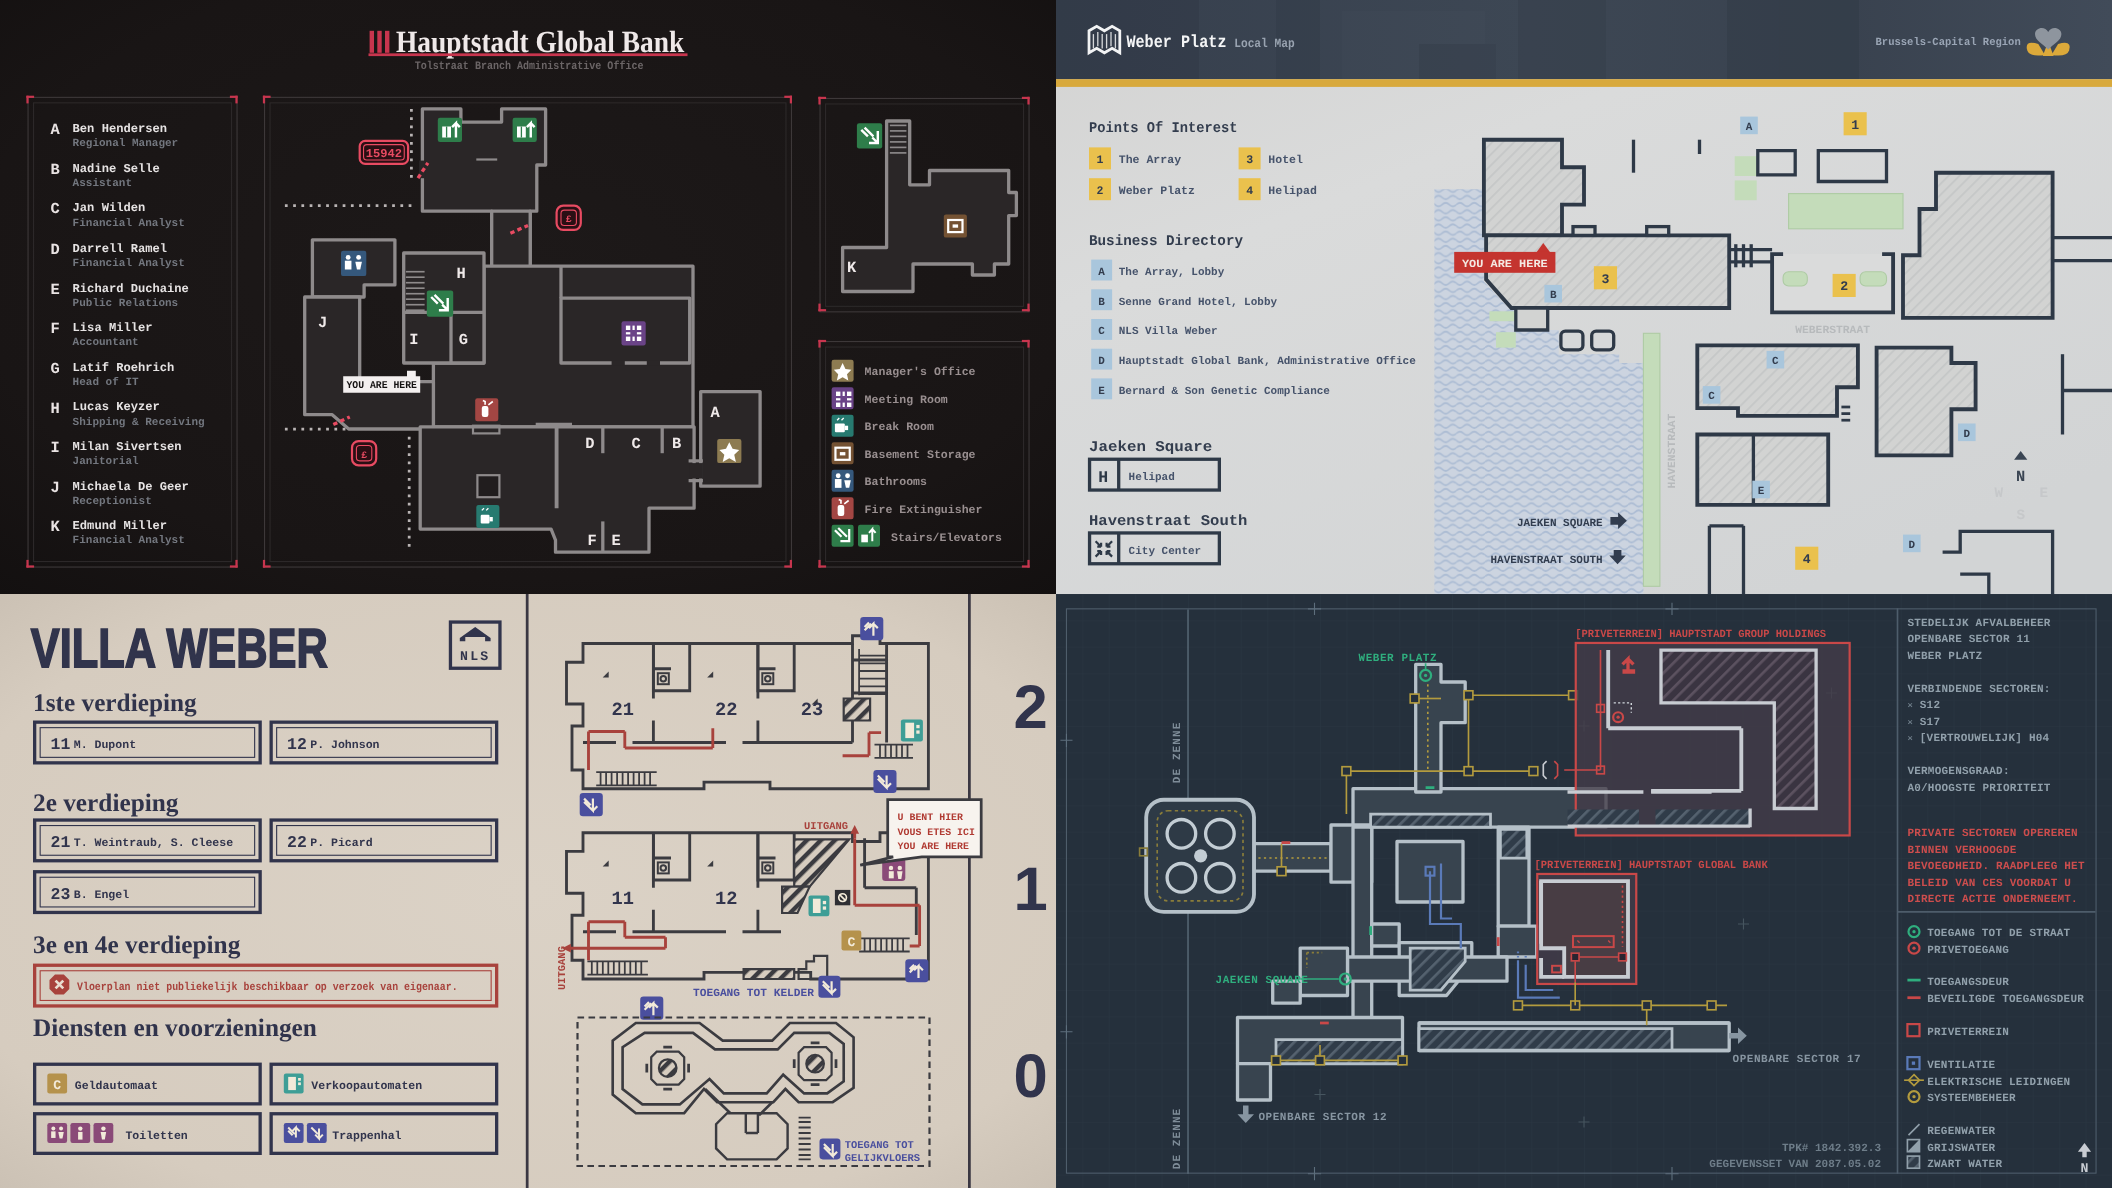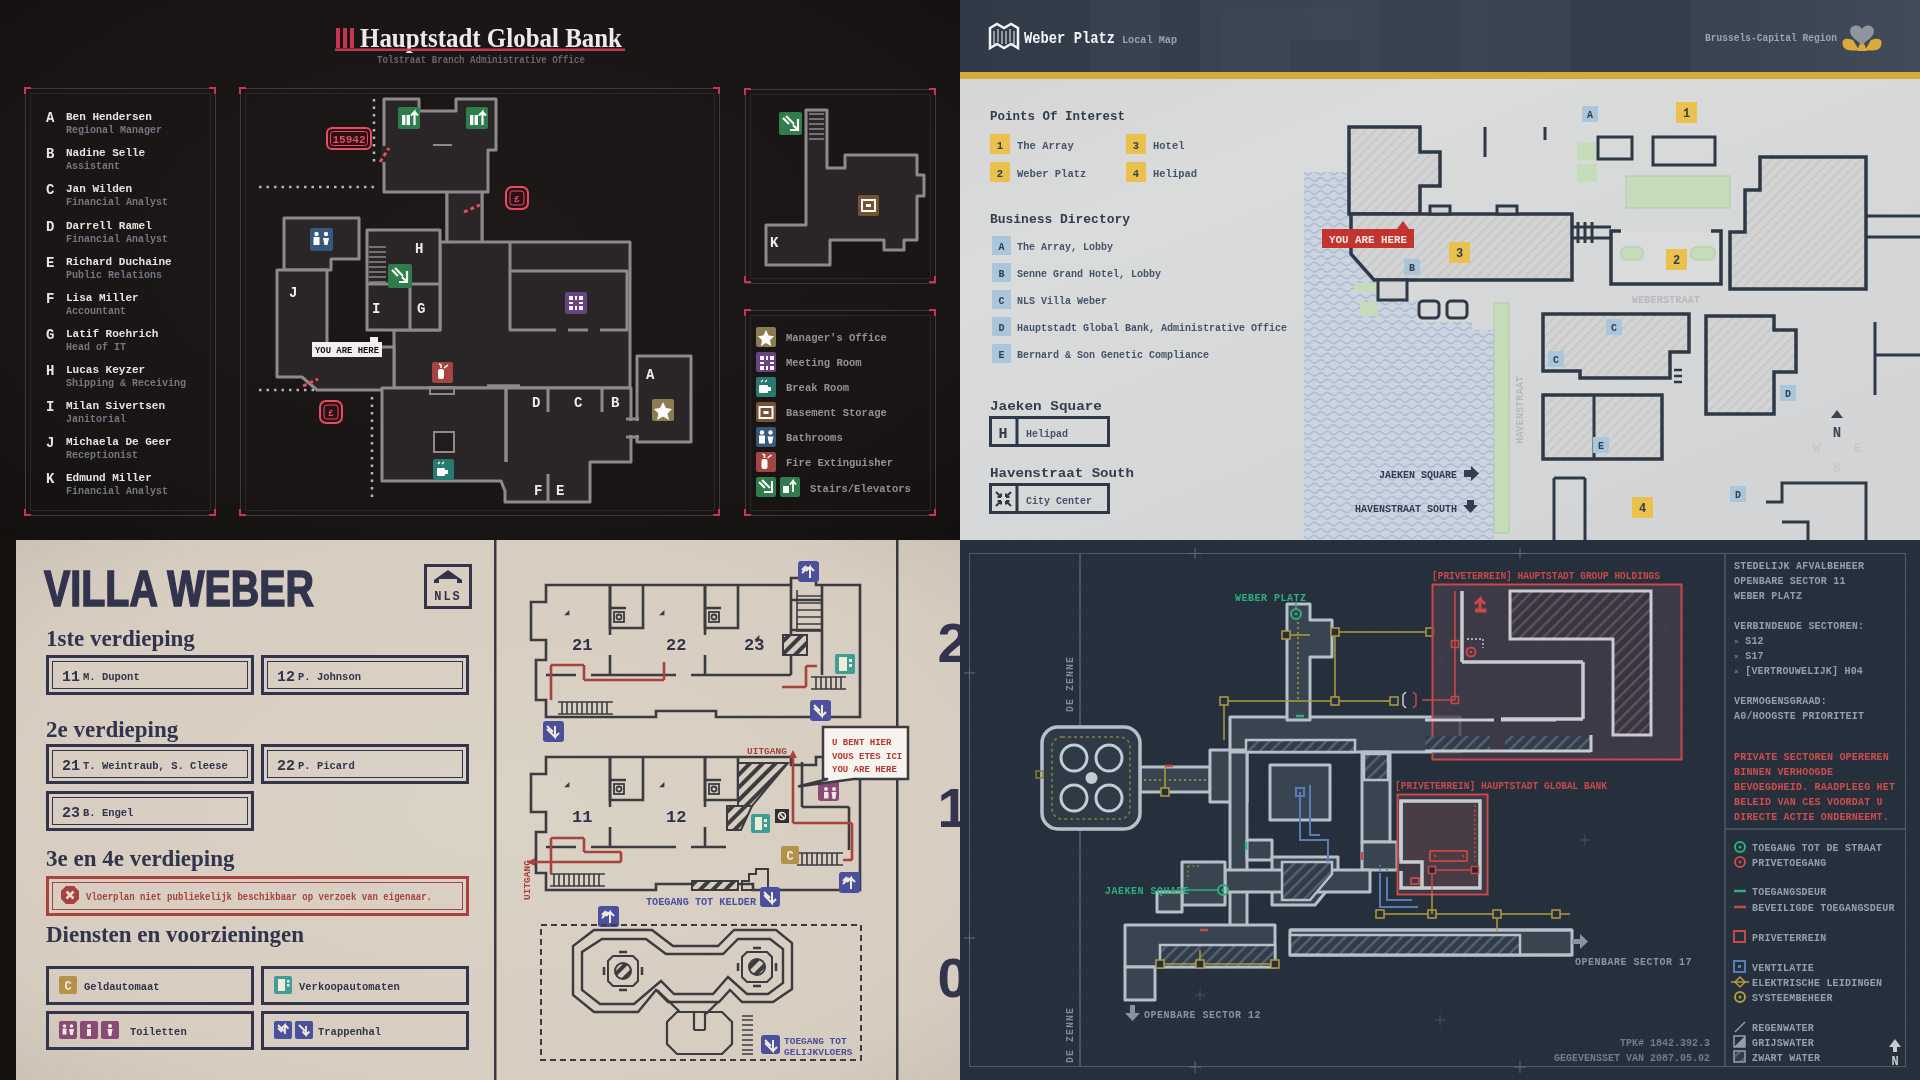--- a/index.html
+++ b/index.html
@@ -621,21 +621,21 @@
 <path d="M36 492 L41 497 M41 497 L41 493.5 M41 497 L37.5 497"></path>
 <path d="M51 492 L46 497 M46 497 L46 493.5 M46 497 L49.5 497"></path>
 <path d="M36 506 L41 501 M41 501 L41 504.5 M41 501 L37.5 501"></path>
 <path d="M51 506 L46 501 M46 501 L46 504.5 M46 501 L49.5 501"></path>
 </g>
 <text x="66" y="503.5" font-size="10" fill="#46536b" class="mono" font-weight="bold">City Center</text>
 </g>
 </svg>
 </div>
 
-<div class="q" style="left:16px;top:540px">
+<div class="q" style="left:0;top:540px">
 <svg width="960" height="540" viewBox="0 0 960 540">
 <defs>
 <radialGradient id="blvig" cx="50%" cy="50%" r="75%">
 <stop offset="0%" stop-color="#dbd2c6"></stop>
             <stop offset="75%" stop-color="#d6ccbf"></stop>
             <stop offset="100%" stop-color="#c8beb1"></stop>
 </radialGradient>
 <pattern id="bhatch" width="9" height="9" patternTransform="rotate(45)" patternUnits="userSpaceOnUse">
 <rect width="9" height="9" fill="#d6ccbf"></rect>
             <rect width="4" height="9" fill="#3b3b40"></rect>

